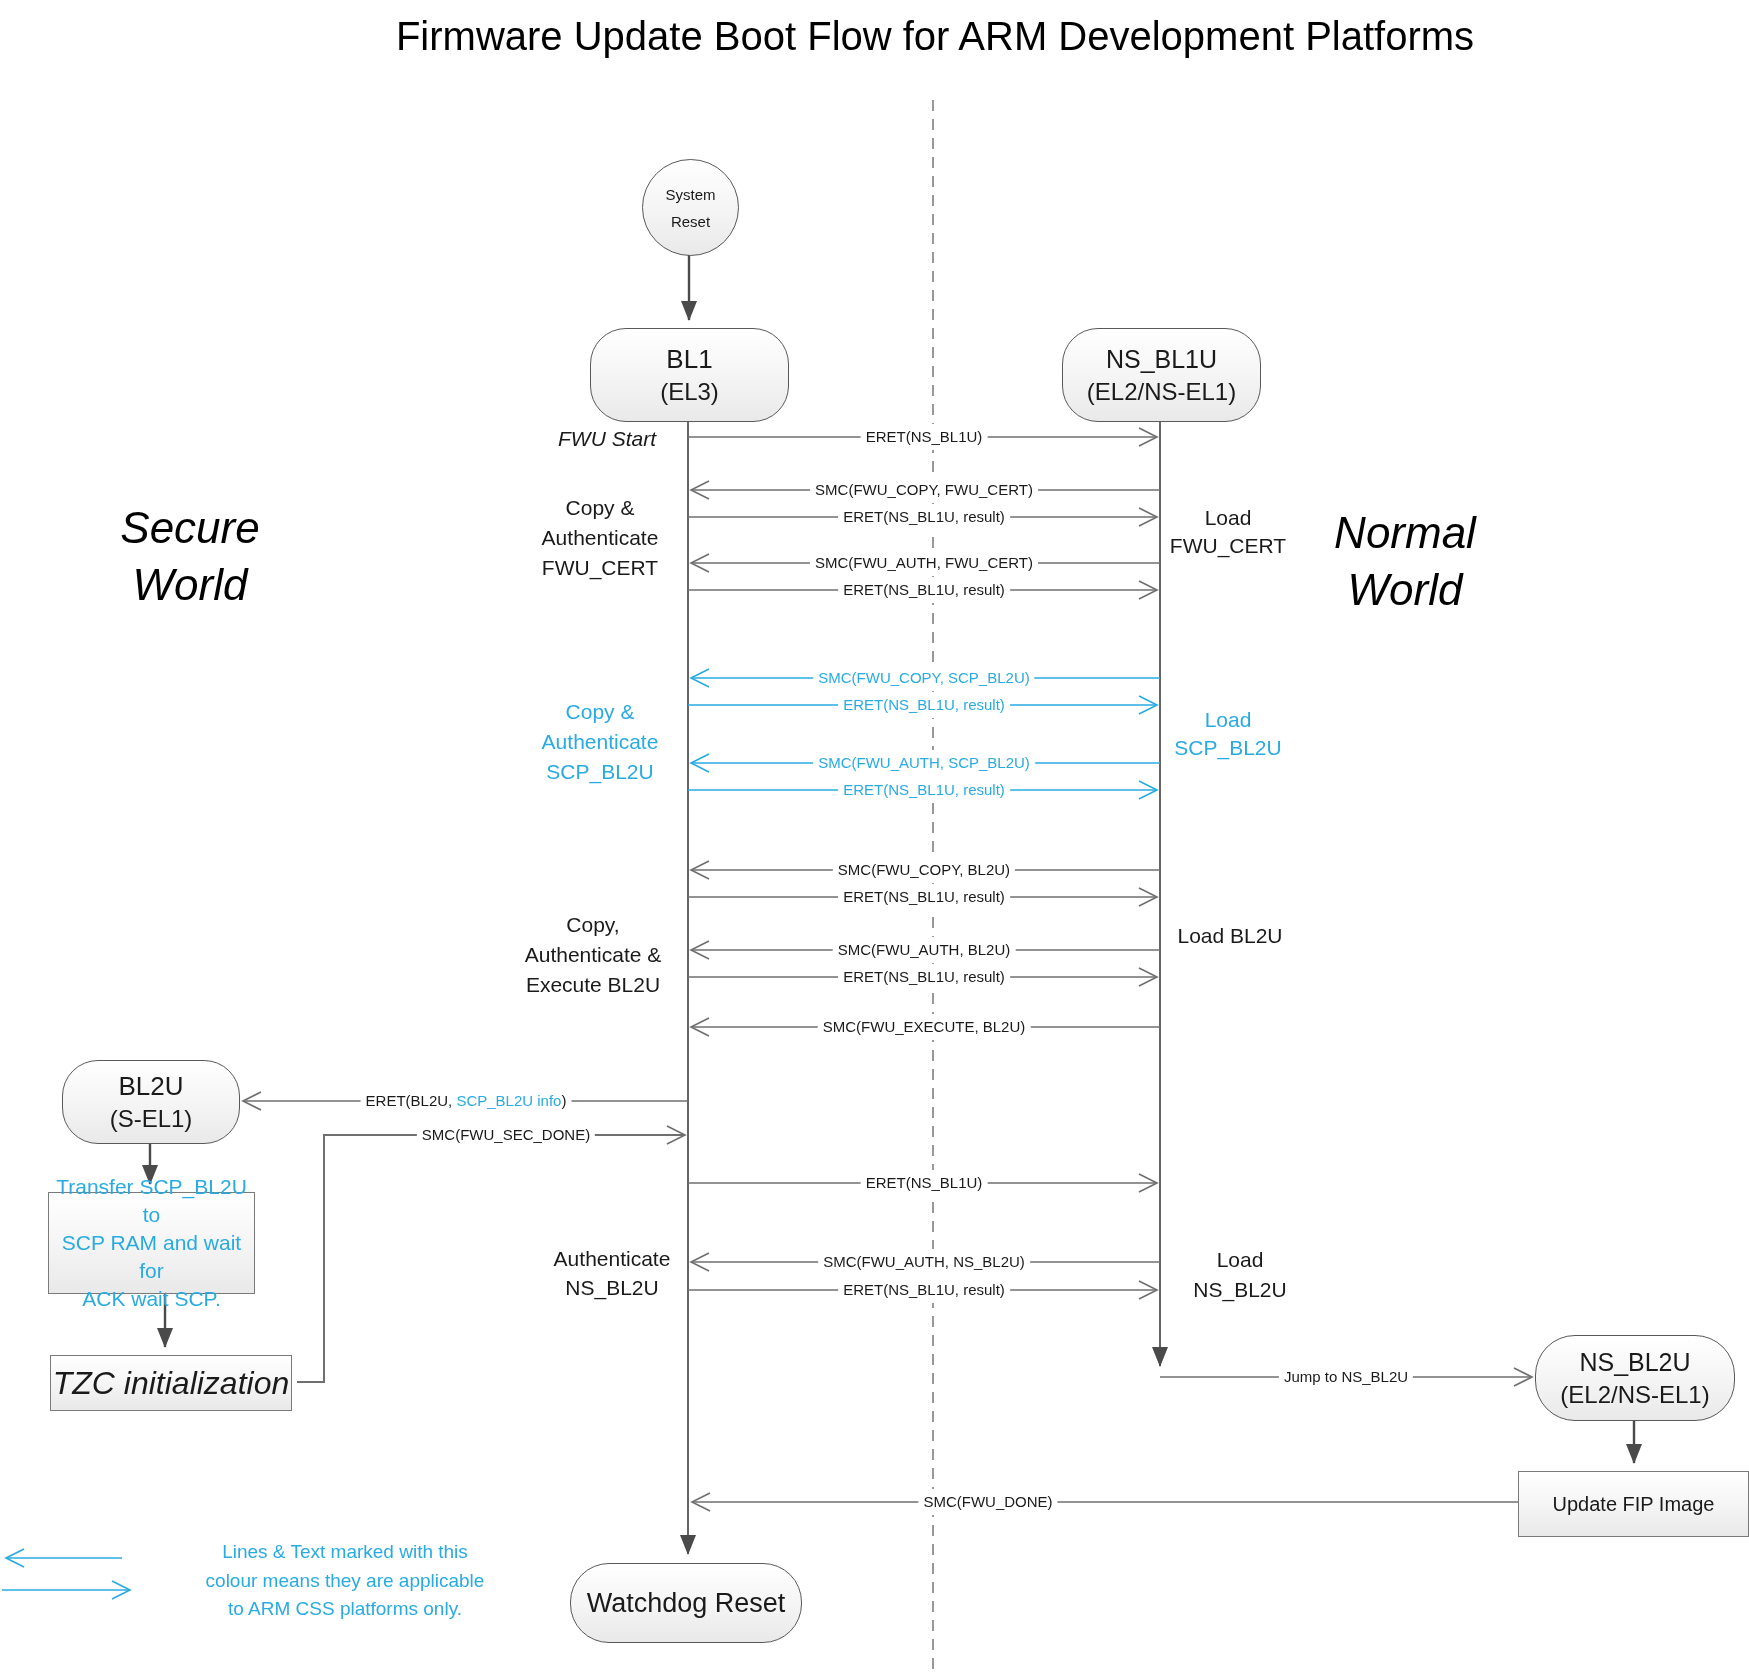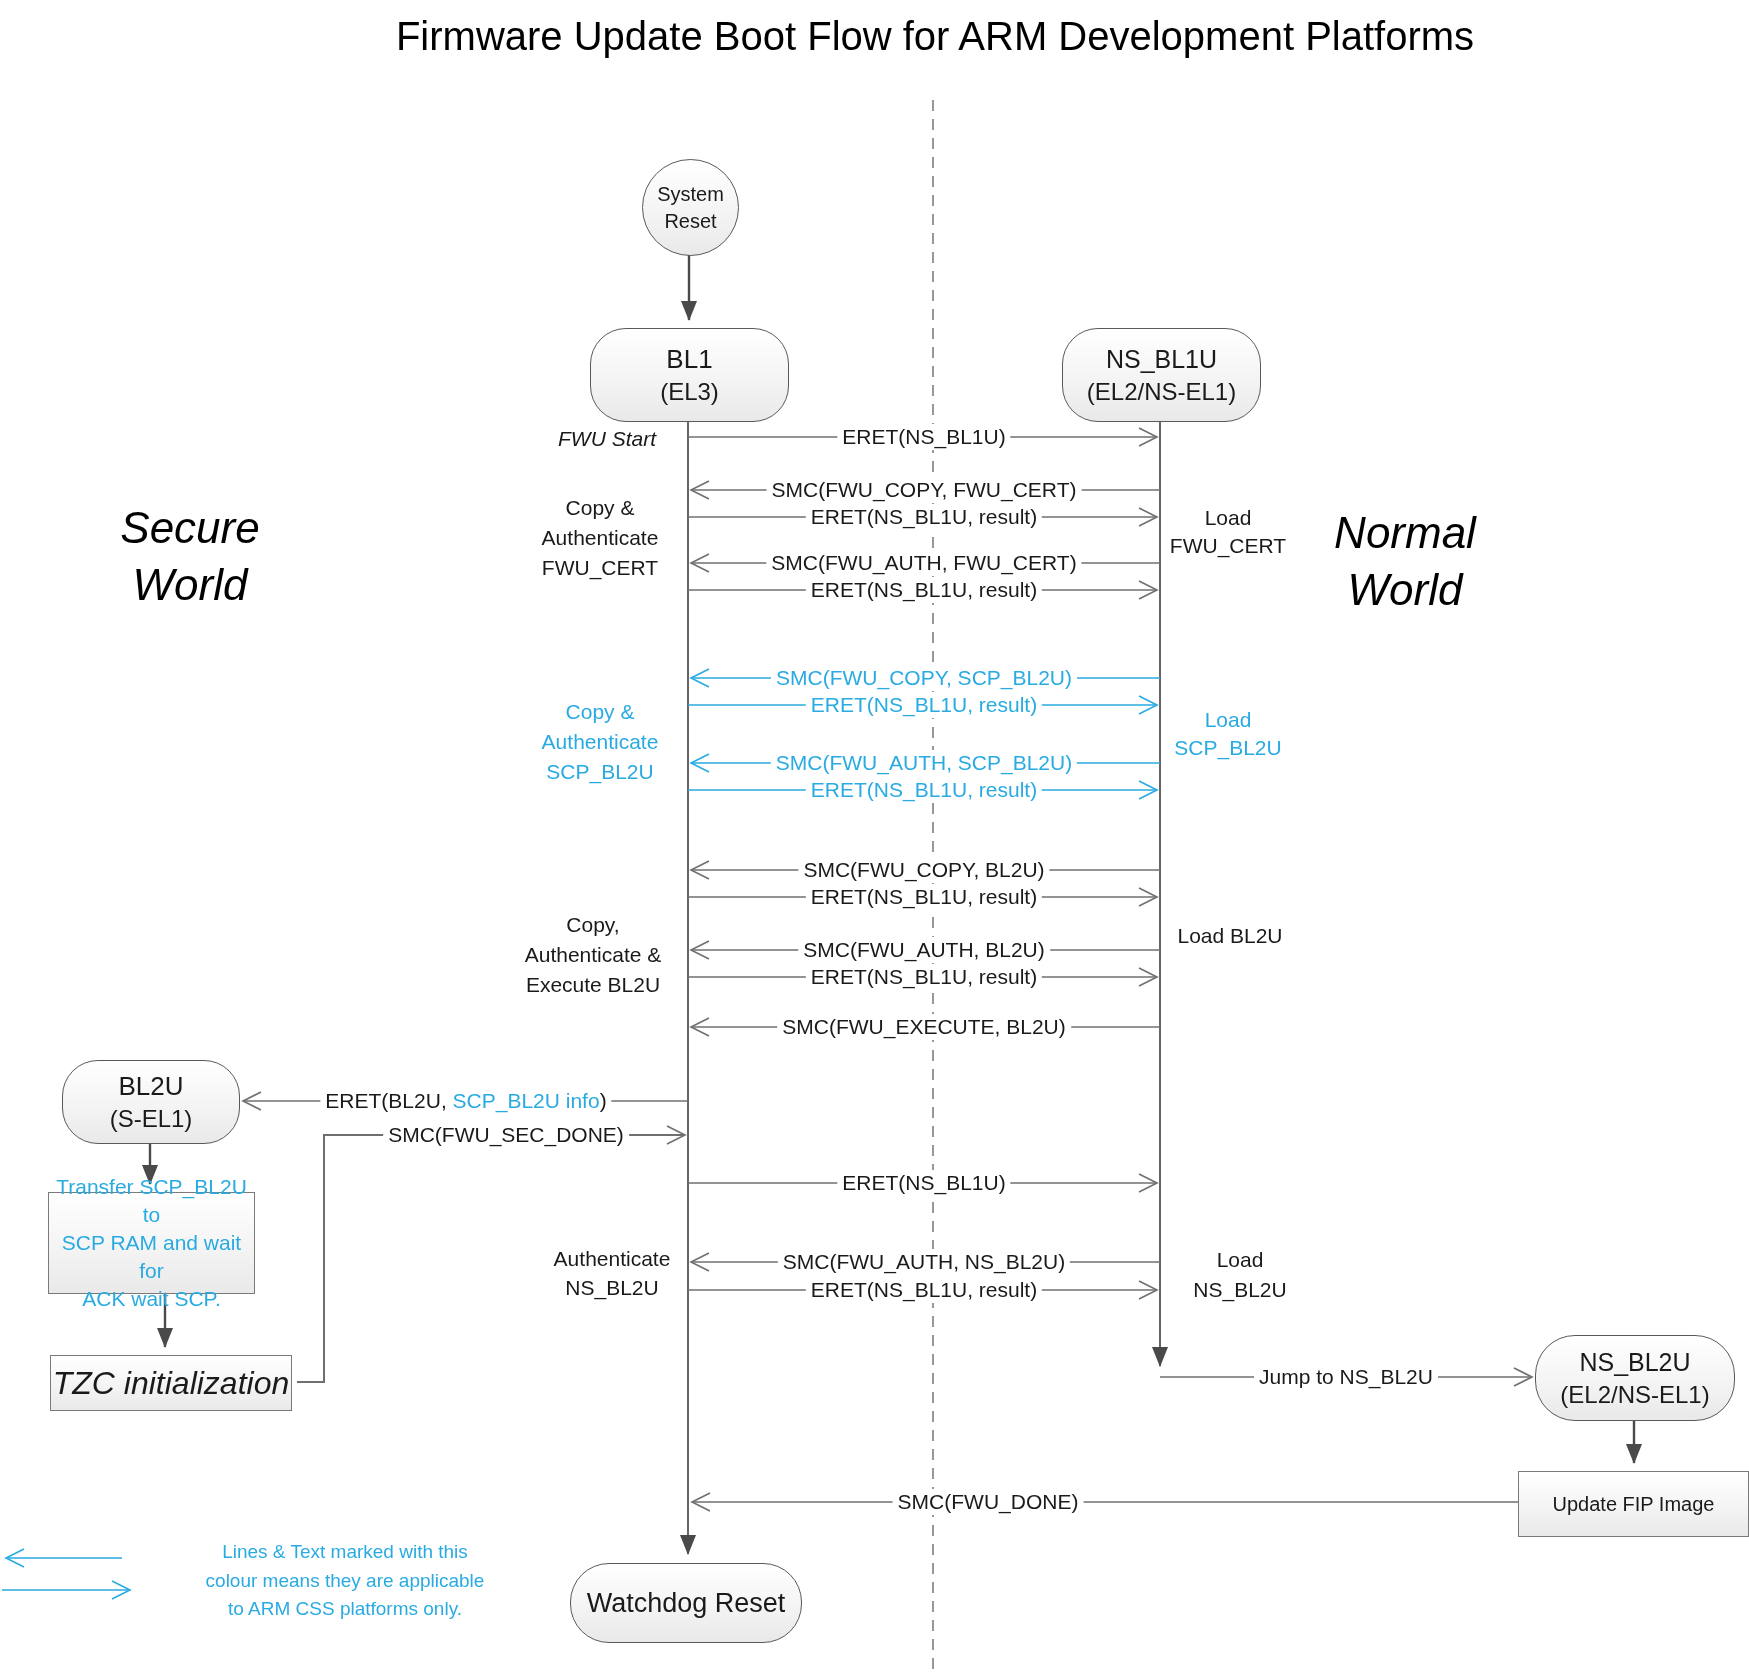--- a/index.html
+++ b/index.html
@@ -13,21 +13,21 @@
     background:linear-gradient(180deg,#ffffff 0%,#f4f4f4 55%,#e9e9e9 100%);
     border:1.5px solid #595959;text-align:center;color:#1a1a1a;
   }
   .pill{border-radius:40px;}
   .ellipse{border-radius:50%;}
   .rectbox{border:1.2px solid #7a7a7a;}
   .node .l1{font-size:26px;line-height:33px;}
   .node .l2{font-size:24px;line-height:31px;}
   .msg{
     position:absolute;z-index:3;height:26px;line-height:26px;background:#ffffff;
-    padding:0 5px;font-size:21px;white-space:nowrap;transform:translateX(-50%);
+    padding:0 5px;font-size:15px;white-space:nowrap;transform:translateX(-50%);
   }
   .vlabel{
     position:absolute;z-index:3;transform:translateX(-50%);text-align:center;
     font-size:21px;line-height:30px;white-space:nowrap;
   }
   .cyan{color:#29ABE2;}
   .world{
     position:absolute;z-index:2;transform:translateX(-50%);text-align:center;
     font-size:44px;line-height:57px;color:#000;font-style:italic;
   }
@@ -36,21 +36,21 @@
     font-size:40px;line-height:48px;white-space:nowrap;color:#000;
   }
   #legend-text{
     position:absolute;z-index:3;left:345px;top:1538px;transform:translateX(-50%);
     text-align:center;font-size:19px;line-height:28.5px;white-space:nowrap;
   }
   .transfer-line{font-size:21px;line-height:28px;}
   .tzc-line{font-size:32px;font-style:italic;}
   .fip-line{font-size:20px;}
   .wd-line{font-size:27px;}
-  .sr-line{font-size:20px;line-height:27px;}
+  .sr-line{font-size:15px;line-height:27px;}
 </style>
 </head>
 <body>
 
 <div id="canvas">
 
   <svg id="wires" width="1749" height="1676" viewBox="0 0 1749 1676">
     <defs>
       <marker id="openG" markerUnits="userSpaceOnUse" markerWidth="26" markerHeight="26" refX="21" refY="11" orient="auto">
         <path d="M3,2 L21,11 L3,20" fill="none" stroke="#6f6f6f" stroke-width="1.6"></path>

